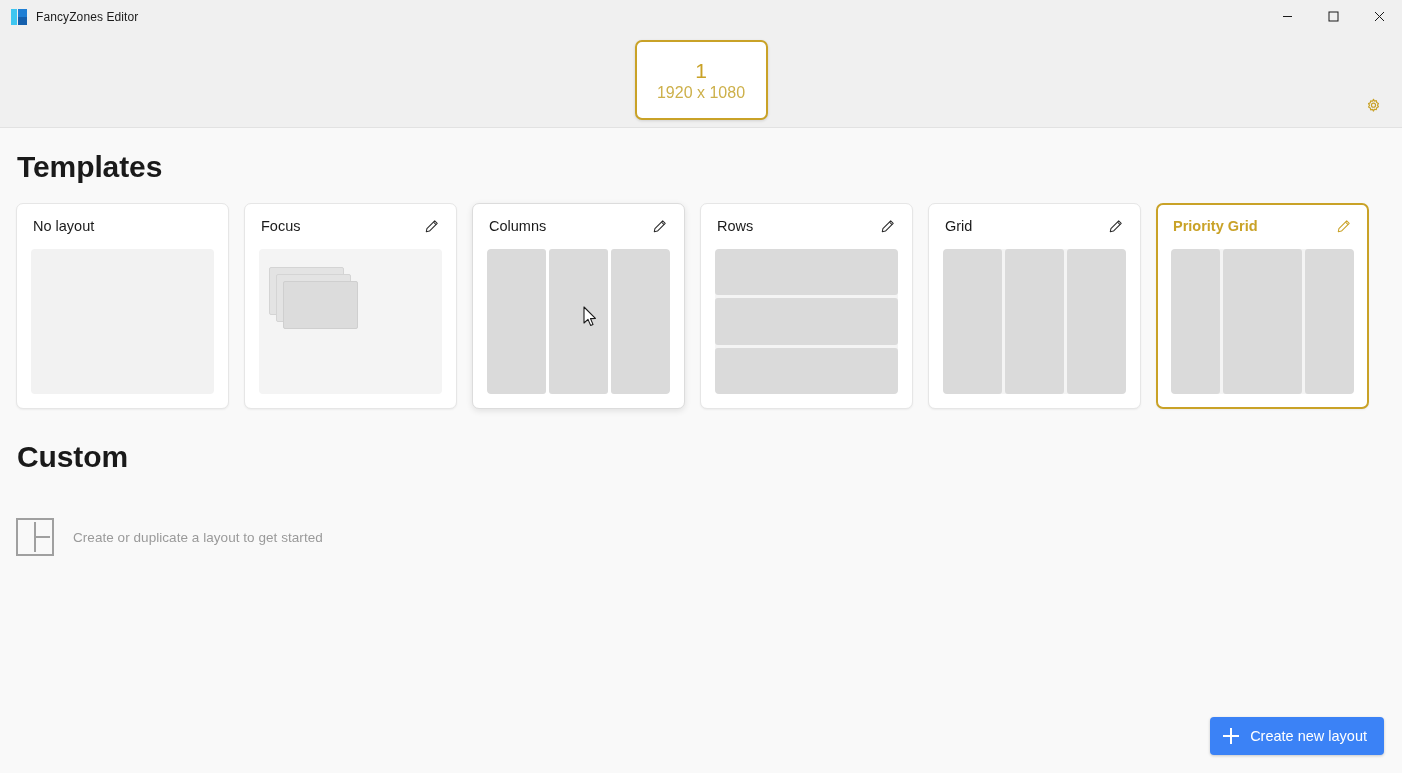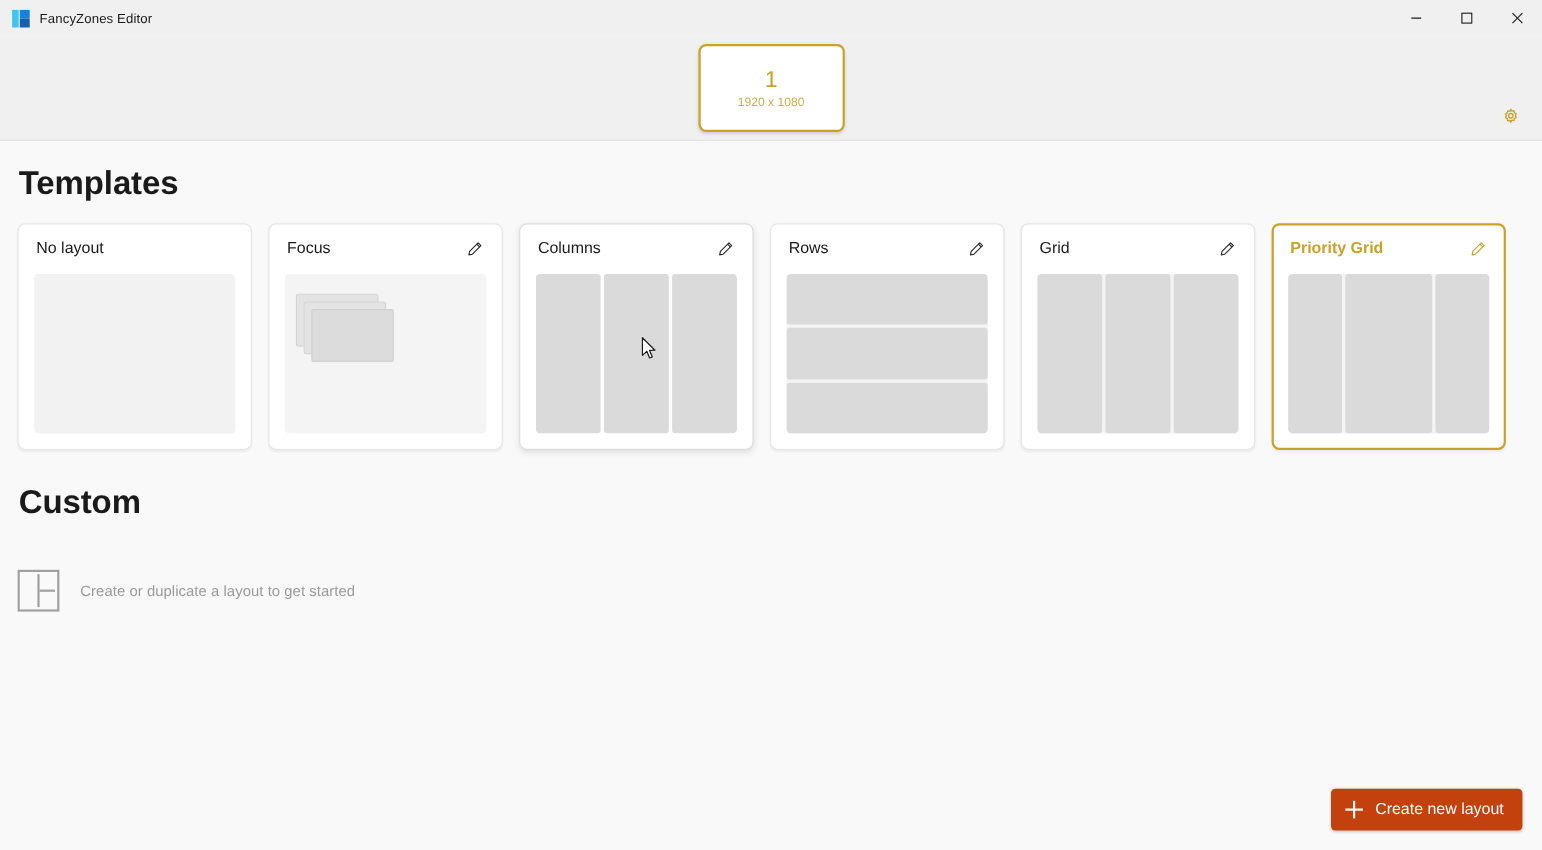--- a/index.html
+++ b/index.html
@@ -97,21 +97,21 @@
     box-shadow: 0 1px 3px rgba(0,0,0,0.13);
     cursor: default;
   }
   .monitor-index {
     font-size: 21px;
     color: #c9a227;
     line-height: 1.1;
     font-weight: 400;
   }
   .monitor-res {
-    font-size: 11px;
+    font-size: 16px;
     color: #cdb04a;
     line-height: 1.1;
   }
   .settings-btn {
     position: absolute;
     right: 14px;
     bottom: 6px;
     width: 30px;
     height: 30px;
     display: flex;
@@ -261,21 +261,21 @@
     letter-spacing: 0.05px;
   }
 
   
   .create-btn {
     position: absolute;
     right: 18px;
     bottom: 18px;
     height: 38px;
     padding: 0 17px 0 13px;
-    background: #c2410c;
+    background: #3b82f6;
     color: #ffffff;
     border: 0;
     border-radius: 4px;
     display: flex;
     align-items: center;
     gap: 11px;
     font-family: "Liberation Sans", sans-serif;
     font-size: 14.5px;
     cursor: default;
     box-shadow: 0 1px 3px rgba(0,0,0,0.2);

